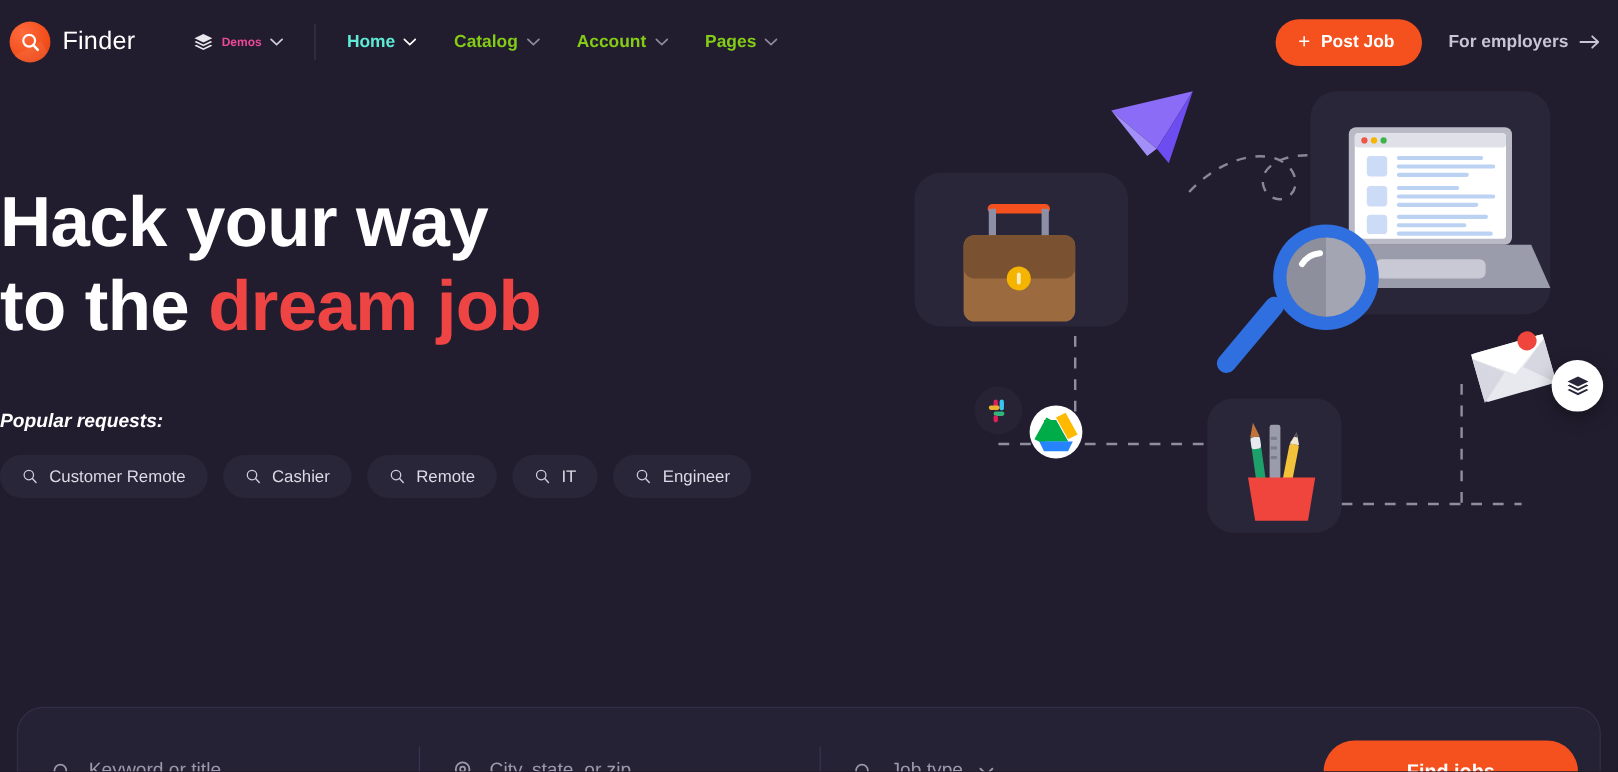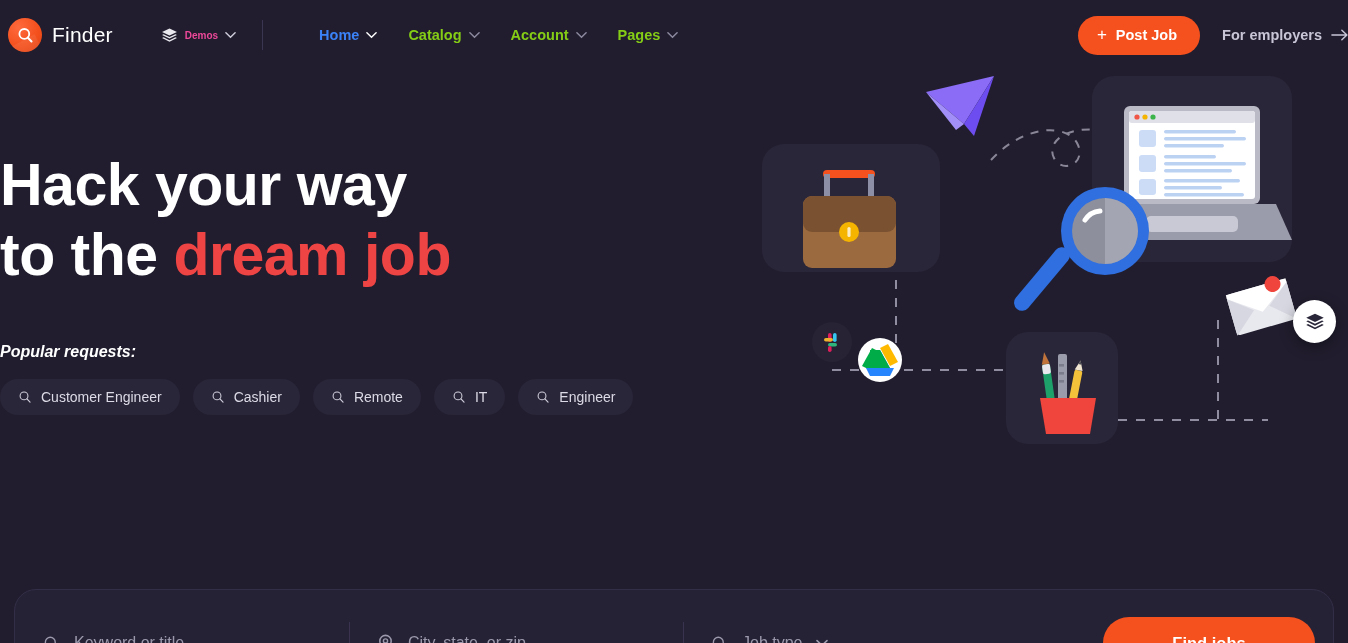--- a/index.html
+++ b/index.html
@@ -20,21 +20,21 @@
   }
 
   
   .header {
     position: absolute;
     top: 0; left: 0;
     width: 1348px;
     height: 70px;
     display: flex;
     align-items: center;
-    padding: 0 0 0 4px;
+    padding: 0 15px 0 4px;
     background: #211d2e;
     z-index: 30;
   }
   .brand {
     display: flex;
     align-items: center;
     gap: 10px;
     margin-left: 4px;
     margin-right: 48px;
     cursor: pointer;
@@ -80,21 +80,21 @@
     display: flex; align-items: center; gap: 0;
   }
   .nav-item {
     display: flex; align-items: center; gap: 7px;
     font-size: 14.5px; font-weight: 700;
     color: #84cc16;
     padding: 8px 31px 8px 0;
     cursor: pointer;
     white-space: nowrap;
   }
-  .nav-item.active { color: #3b82f6; margin-left: 30px; }
+  .nav-item.active { color: #5eead4; }
 
   .header-right {
     margin-left: auto;
     display: flex; align-items: center; gap: 22px;
     padding-right: 0;
   }
   .btn-post {
     display: flex; align-items: center; gap: 9px;
     background: #f4511e;
     color: #fff;
@@ -448,21 +448,21 @@
     <div class="popular-label">Popular requests:</div>
 
     <div class="tag-row">
       <div class="tag">
         <span>
           <svg width="14" height="14" viewBox="0 0 20 20" fill="none">
               <circle cx="8.6" cy="8.4" r="5.6" stroke="#cfcddb" stroke-width="1.5"></circle>
               <line x1="12.8" y1="12.6" x2="17.2" y2="17.2" stroke="#cfcddb" stroke-width="1.7" stroke-linecap="round"></line>
             </svg>
         </span>
-        <span>Customer Engineer</span>
+        <span>Customer Remote</span>
       </div>
       <div class="tag">
         <span>
           <svg width="14" height="14" viewBox="0 0 20 20" fill="none">
               <circle cx="8.6" cy="8.4" r="5.6" stroke="#cfcddb" stroke-width="1.5"></circle>
               <line x1="12.8" y1="12.6" x2="17.2" y2="17.2" stroke="#cfcddb" stroke-width="1.7" stroke-linecap="round"></line>
             </svg>
         </span>
         <span>Cashier</span>
       </div>

